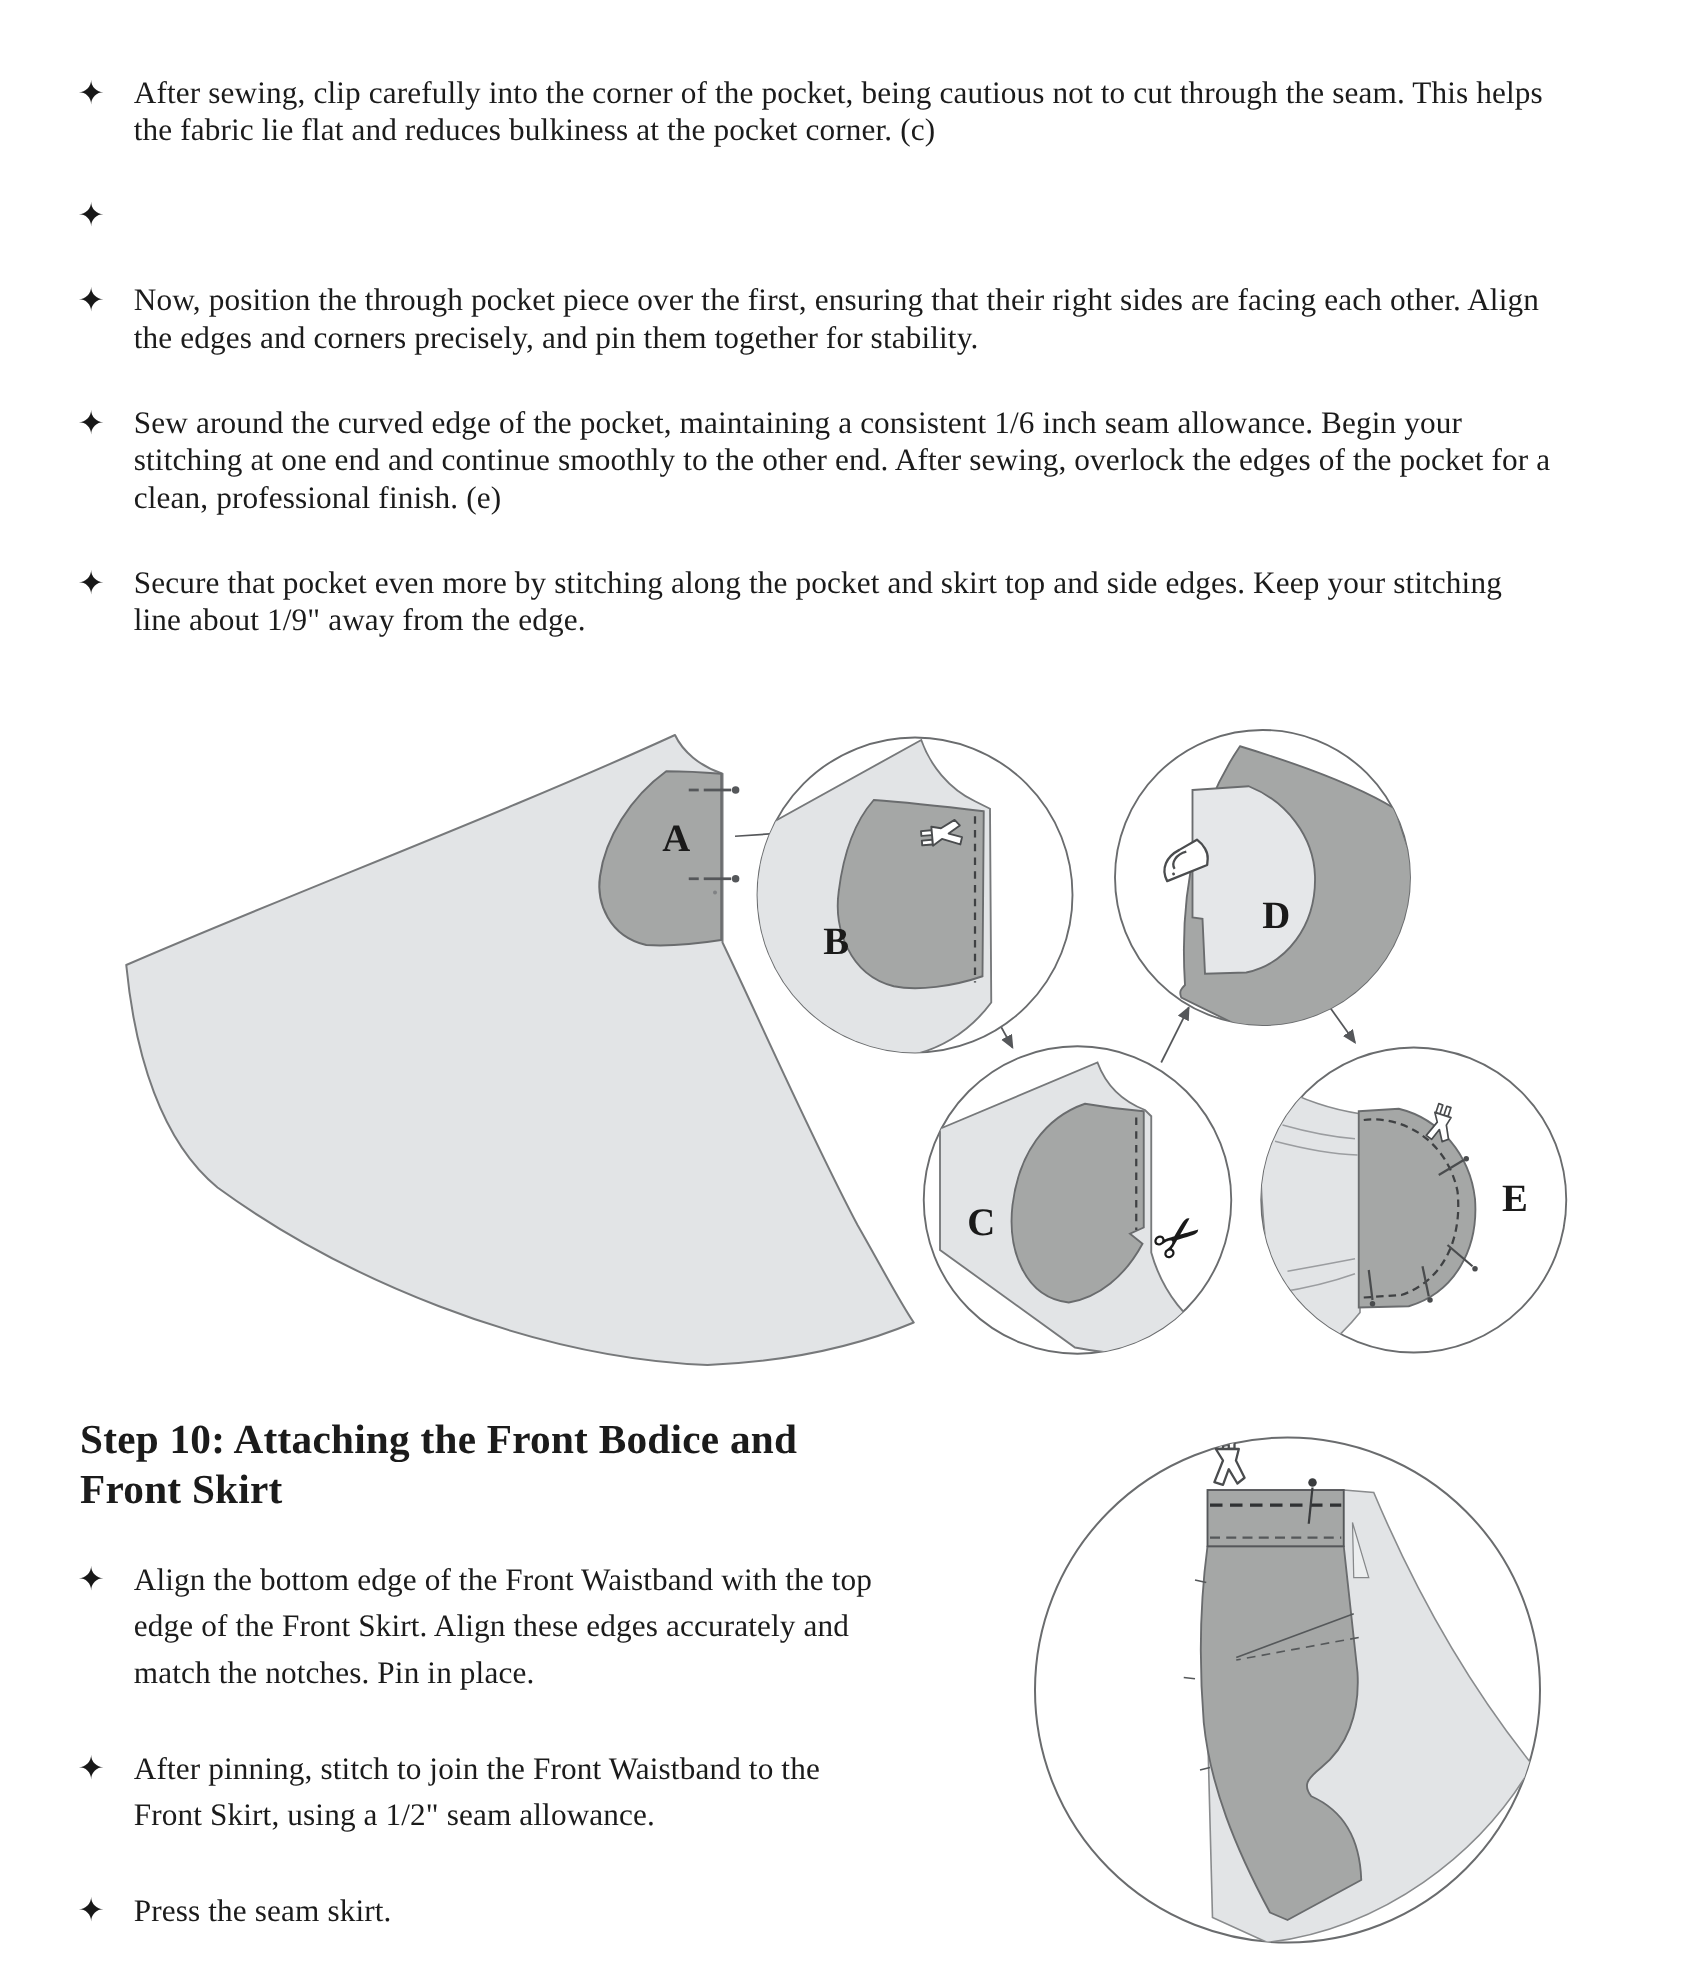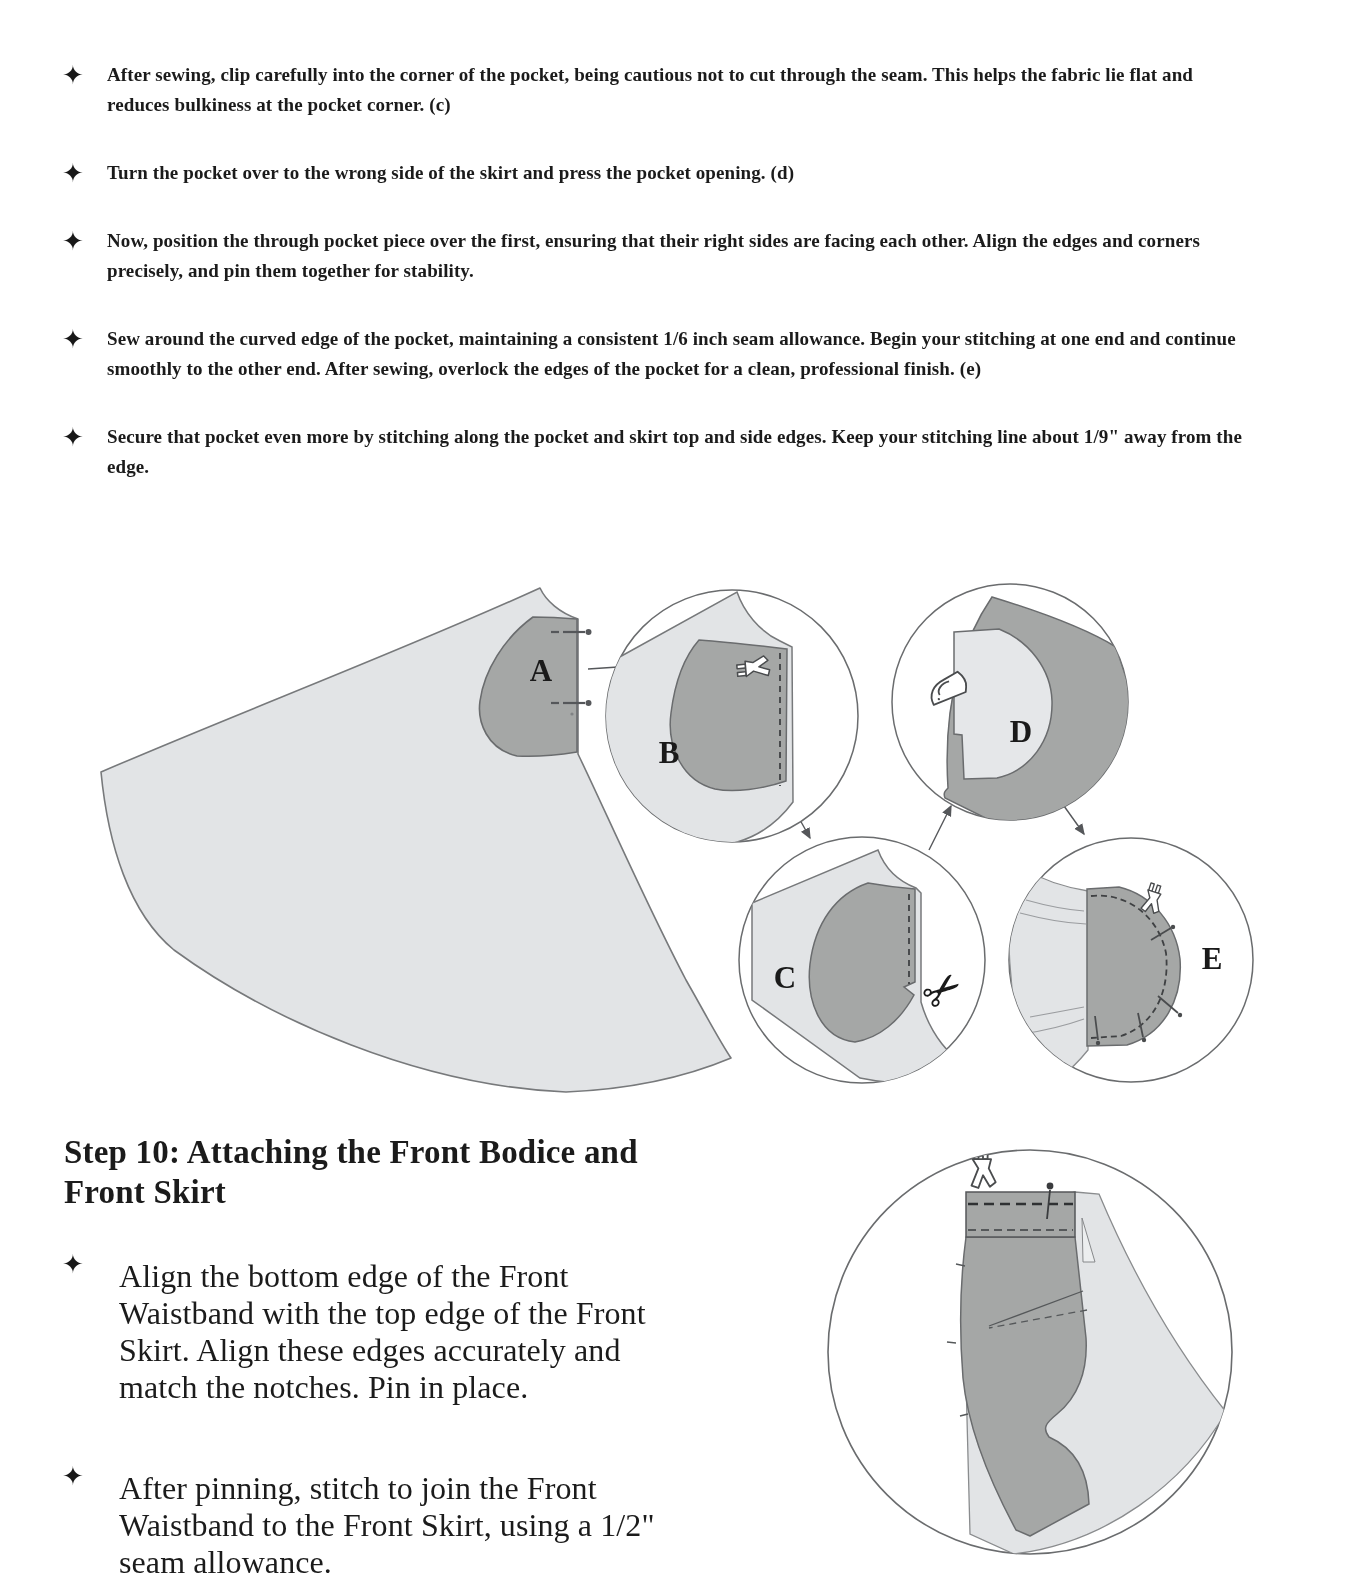--- a/index.html
+++ b/index.html
@@ -2,44 +2,43 @@
 <html><head>
 <meta charset="utf-8">
 <style>
   html,body{margin:0;padding:0;background:#ffffff;}
   .page{position:relative;width:1350px;height:1584px;background:#ffffff;overflow:hidden;
         font-family:"Liberation Serif","DejaVu Serif",serif;color:#1b1b1b;}
   .toplist{position:absolute;left:62px;top:60px;width:1180px;}
   .bullet-row{display:flex;margin-bottom:38px;}
   .star{flex:0 0 30px;font-family:"DejaVu Sans",sans-serif;font-size:26px;line-height:30px;
         color:#181818;text-align:left;margin-right:15px;}
-  .toplist p{margin:0;font-size:19px;line-height:30px;letter-spacing:0.1px;font-weight:bold;}
+  .toplist p{margin:0;font-size:25px;line-height:30px;letter-spacing:0.1px;}
   .step{position:absolute;left:62px;top:1132px;width:660px;}
   .step h2{margin:0 0 34px 2px;font-size:33px;font-weight:bold;line-height:40px;letter-spacing:0.2px;}
   .step .bullet-row{margin-bottom:40px;width:648px;}
-  .step p{margin:12px;font-size:32px;line-height:37px;letter-spacing:0.1px;}
+  .step p{margin:0;font-size:25px;line-height:37px;letter-spacing:0.1px;}
   .step .star{line-height:37px;}
   .fig1{position:absolute;left:0;top:556px;}
   .fig2{position:absolute;left:800px;top:1128px;}
   svg text.lbl{font-family:"Liberation Serif","DejaVu Serif",serif;font-weight:bold;font-size:31px;fill:#1a1a1a;}
   svg text.scis{font-family:"DejaVu Sans",sans-serif;fill:#1a1a1a;}
 </style>
 </head>
 <body>
 
 <div class="page">
 
   <div class="toplist">
     <div class="bullet-row">
       <span class="star">✦</span>
       <p>After sewing, clip carefully into the corner of the pocket, being cautious not to cut through the seam. This helps the fabric lie flat and reduces bulkiness at the pocket corner. (c)</p>
     </div>
     <div class="bullet-row">
       <span class="star">✦</span>
-      <p>Turn the pocket over to the wrong side of the skirt and press the pocket opening. (d)</p>
     </div>
     <div class="bullet-row">
       <span class="star">✦</span>
       <p>Now, position the through pocket piece over the first, ensuring that their right sides are facing each other. Align the edges and corners precisely, and pin them together for stability.</p>
     </div>
     <div class="bullet-row">
       <span class="star">✦</span>
       <p>Sew around the curved edge of the pocket, maintaining a consistent 1/6 inch seam allowance. Begin your stitching at one end and continue smoothly to the other end. After sewing, overlock the edges of the pocket for a clean, professional finish. (e)</p>
     </div>
     <div class="bullet-row">

